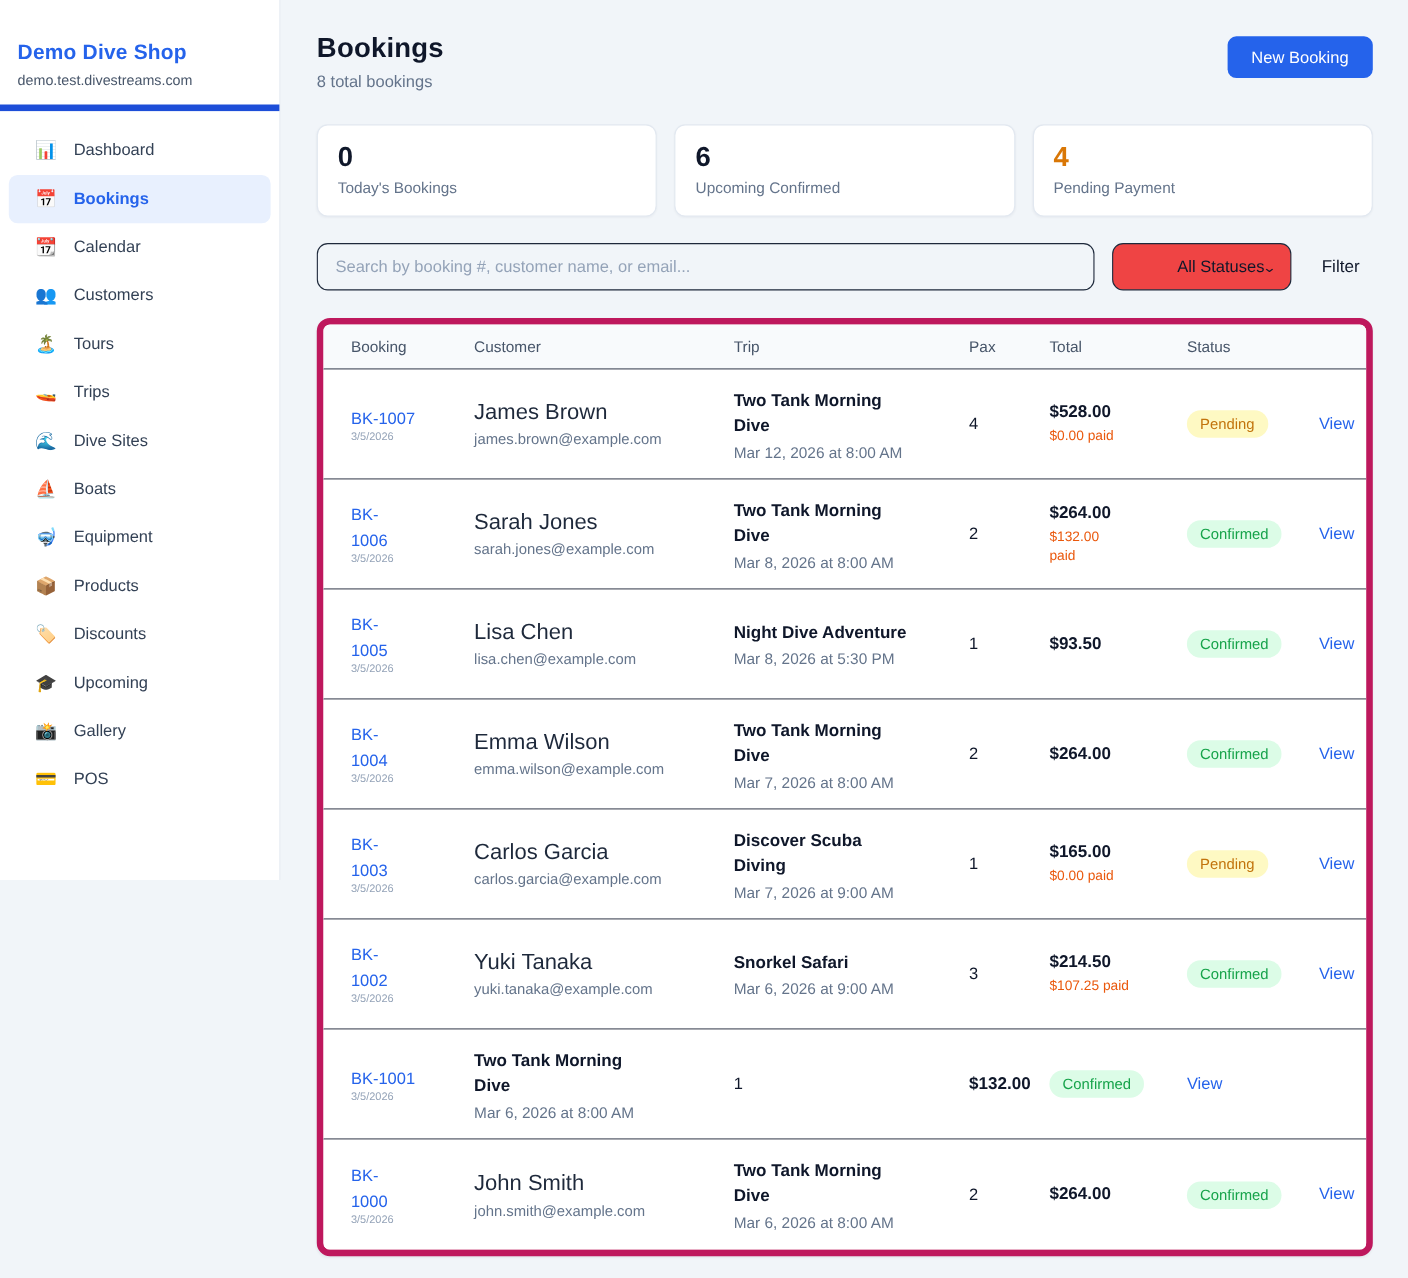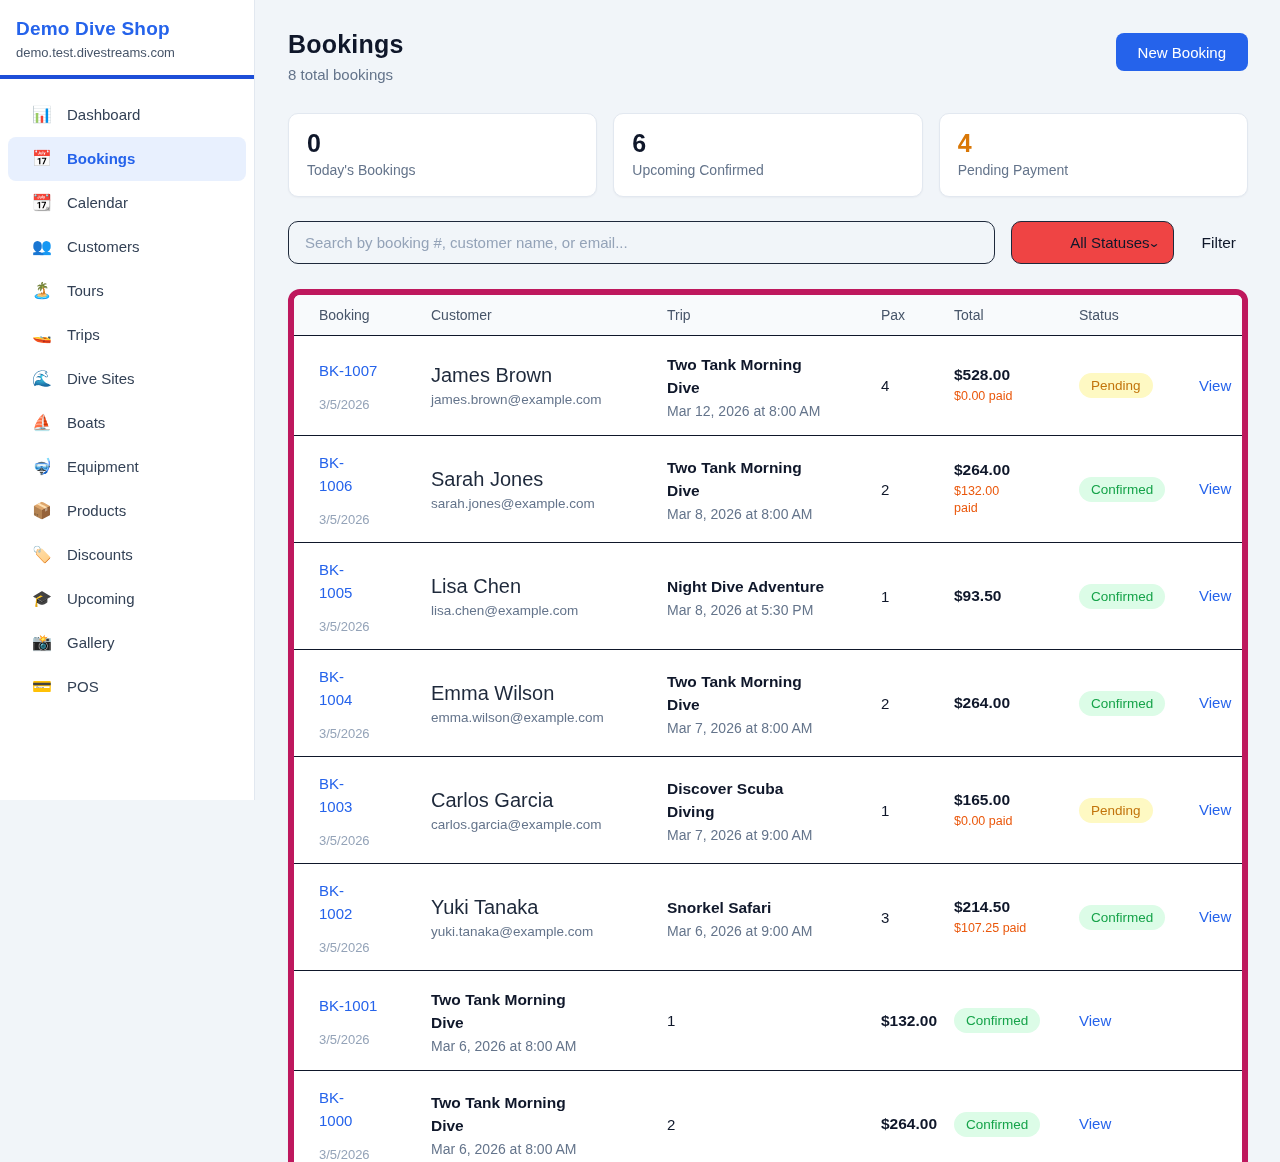--- a/index.html
+++ b/index.html
@@ -12,21 +12,21 @@
     overflow:hidden;
   }
 
   
   .sidebar {
     position:absolute; left:0; top:0;
     width:255px; height:800px;
     background:#ffffff;
     border-right:1px solid #e2e8f0;
   }
-  .brand { padding:18px 16px 15px; border-bottom:4px solid #1d4ed8; }
+  .brand { padding:18px 16px 15px; border-bottom:6px solid #1d4ed8;margin-top:20px; }
   .brand-name { color:#2563eb; font-size:19px; font-weight:700; letter-spacing:.2px; }
   .brand-domain { color:#475569; font-size:13px; margin-top:5px; }
 
   .nav { padding:14px 8px 0; }
   .nav-item {
     display:flex; align-items:center;
     padding:10px 8px 10px 23px;
     line-height:24px;
     border-radius:8px;
     color:#334155; font-size:15px;
@@ -131,21 +131,21 @@
   }
   .trow {
     min-height:100px; align-items:center;
     padding-top:15px; padding-bottom:15px;
     border-bottom:1px solid #0f172a;
     background:#ffffff;
   }
   .trow:last-child { border-bottom:none; }
 
   .bid { color:#2563eb; font-weight:400; font-size:15px; white-space:pre-line; line-height:23px; }
-  .bdate { color:#94a3b8; font-size:13px; margin-top:15px; }
+  .bdate { color:#94a3b8; font-size:10px; margin-top:0; }
   .cname { font-size:20px; color:#1e293b; }
   .cemail { font-size:13.5px; color:#64748b; margin-top:5px; }
   .tname { font-size:15.5px; font-weight:600; color:#0f172a; white-space:pre-line; line-height:23px; }
   .ttime { font-size:14px; color:#64748b; margin-top:4px; }
   .pax { font-size:15px; color:#0f172a; }
   .amt { font-size:15.5px; font-weight:700; color:#0f172a; }
   .paid { color:#ea580c; font-size:12.5px; margin-top:4px; white-space:pre-line; line-height:17px; }
   .paid:empty { display:none; }
   .badge {
     display:inline-block;
@@ -484,20 +484,24 @@
           </div>
         </div>
 
         <div class="trow grid-cols">
           <div>
             <a class="bid">BK-
 1000</a>
             <div class="bdate">3/5/2026</div>
           </div>
           <div>
+            <div class="cname">John Smith</div>
+            <div class="cemail">john.smith@example.com</div>
+          </div>
+          <div>
             <div class="tname">Two Tank Morning
 Dive</div>
             <div class="ttime">Mar 6, 2026 at 8:00 AM</div>
           </div>
           <div class="pax">2</div>
           <div>
             <div class="amt">$264.00</div>
 
           </div>
           <div>

